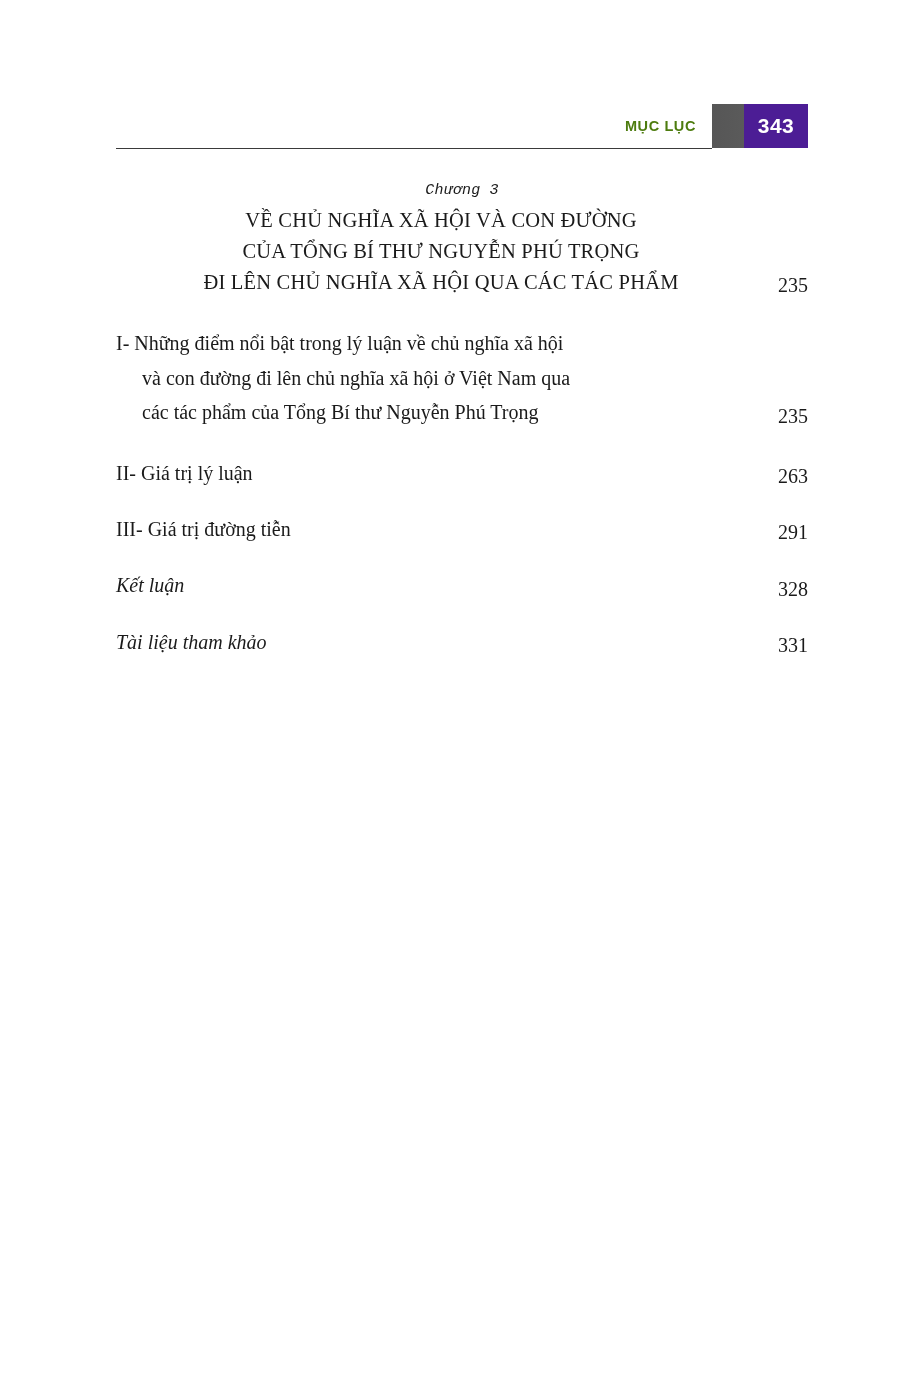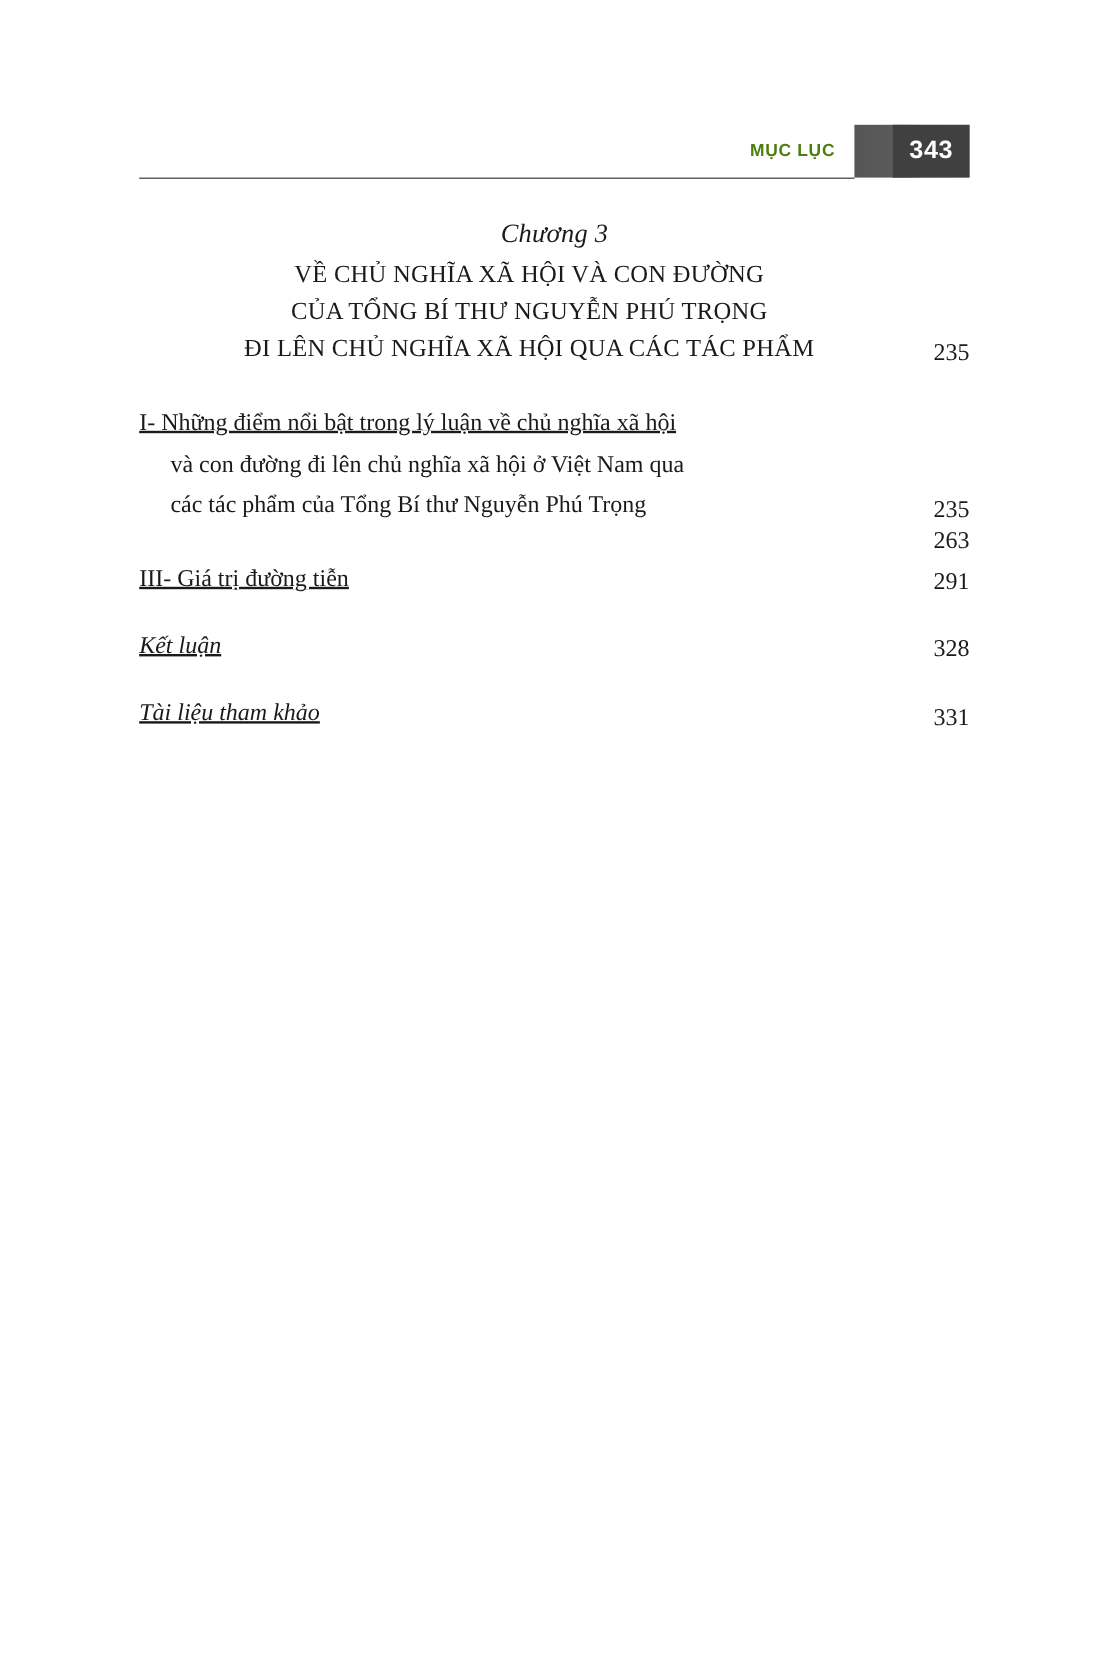--- a/index.html
+++ b/index.html
@@ -47,21 +47,21 @@
     width: 96px;
     height: 44px;
     background: linear-gradient(to right, #565656 0%, #5c5c5c 46%, #bdbdbd 62%, #d7d7d7 100%);
   }
   .header-pagenum {
     position: absolute;
     right: 0;
     top: -8px;
     width: 64px;
     height: 44px;
-    background: #404040;
+    background: #4c1d95;
     color: #ffffff;
     font-family: "Liberation Sans", sans-serif;
     font-weight: bold;
     font-size: 21px;
     display: flex;
     align-items: center;
     justify-content: center;
     letter-spacing: 0.5px;
   }
   .header-rule {
@@ -76,23 +76,24 @@
   .content {
     position: absolute;
     top: 182px;
     left: 116px;
     width: 692px;
   }
 
   .chapter-label {
     text-align: center;
     font-style: italic;
-    font-size: 22px;
+    font-size: 15px;
     margin: 0 0 6px 0;
     letter-spacing: 0.2px;
+    font-family: Liberation Mono, monospace;
   }
 
   .chapter-block {
     position: relative;
   }
   .chapter-title {
     text-align: center;
     font-size: 20.5px;
     line-height: 1.52;
     letter-spacing: 0.2px;
@@ -118,21 +119,20 @@
     position: relative;
     margin-bottom: 22px;
     padding-right: 92px;
   }
   .entry-text {
     font-size: 20px;
     line-height: 1.72;
   }
   .entry-text .line {
     display: block;
-    text-decoration: underline;
   }
   .entry-text .indent {
     display: block;
     padding-left: 26px;
   }
   .entry-page {
     position: absolute;
     right: 0;
     bottom: 2px;
     font-size: 20px;
@@ -173,20 +173,23 @@
       <div class="entry tall">
         <div class="entry-text">
           <span class="line">I- Những điểm nổi bật trong lý luận về chủ nghĩa xã hội</span>
           <span class="indent">và con đường đi lên chủ nghĩa xã hội ở Việt Nam qua</span>
           <span class="indent">các tác phẩm của Tổng Bí thư Nguyễn Phú Trọng</span>
         </div>
         <div class="entry-page">235</div>
       </div>
 
       <div class="entry">
+        <div class="entry-text">
+          <span class="line">II- Giá trị lý luận</span>
+        </div>
         <div class="entry-page">263</div>
       </div>
 
       <div class="entry">
         <div class="entry-text">
           <span class="line">III- Giá trị đường tiễn</span>
         </div>
         <div class="entry-page">291</div>
       </div>
 

